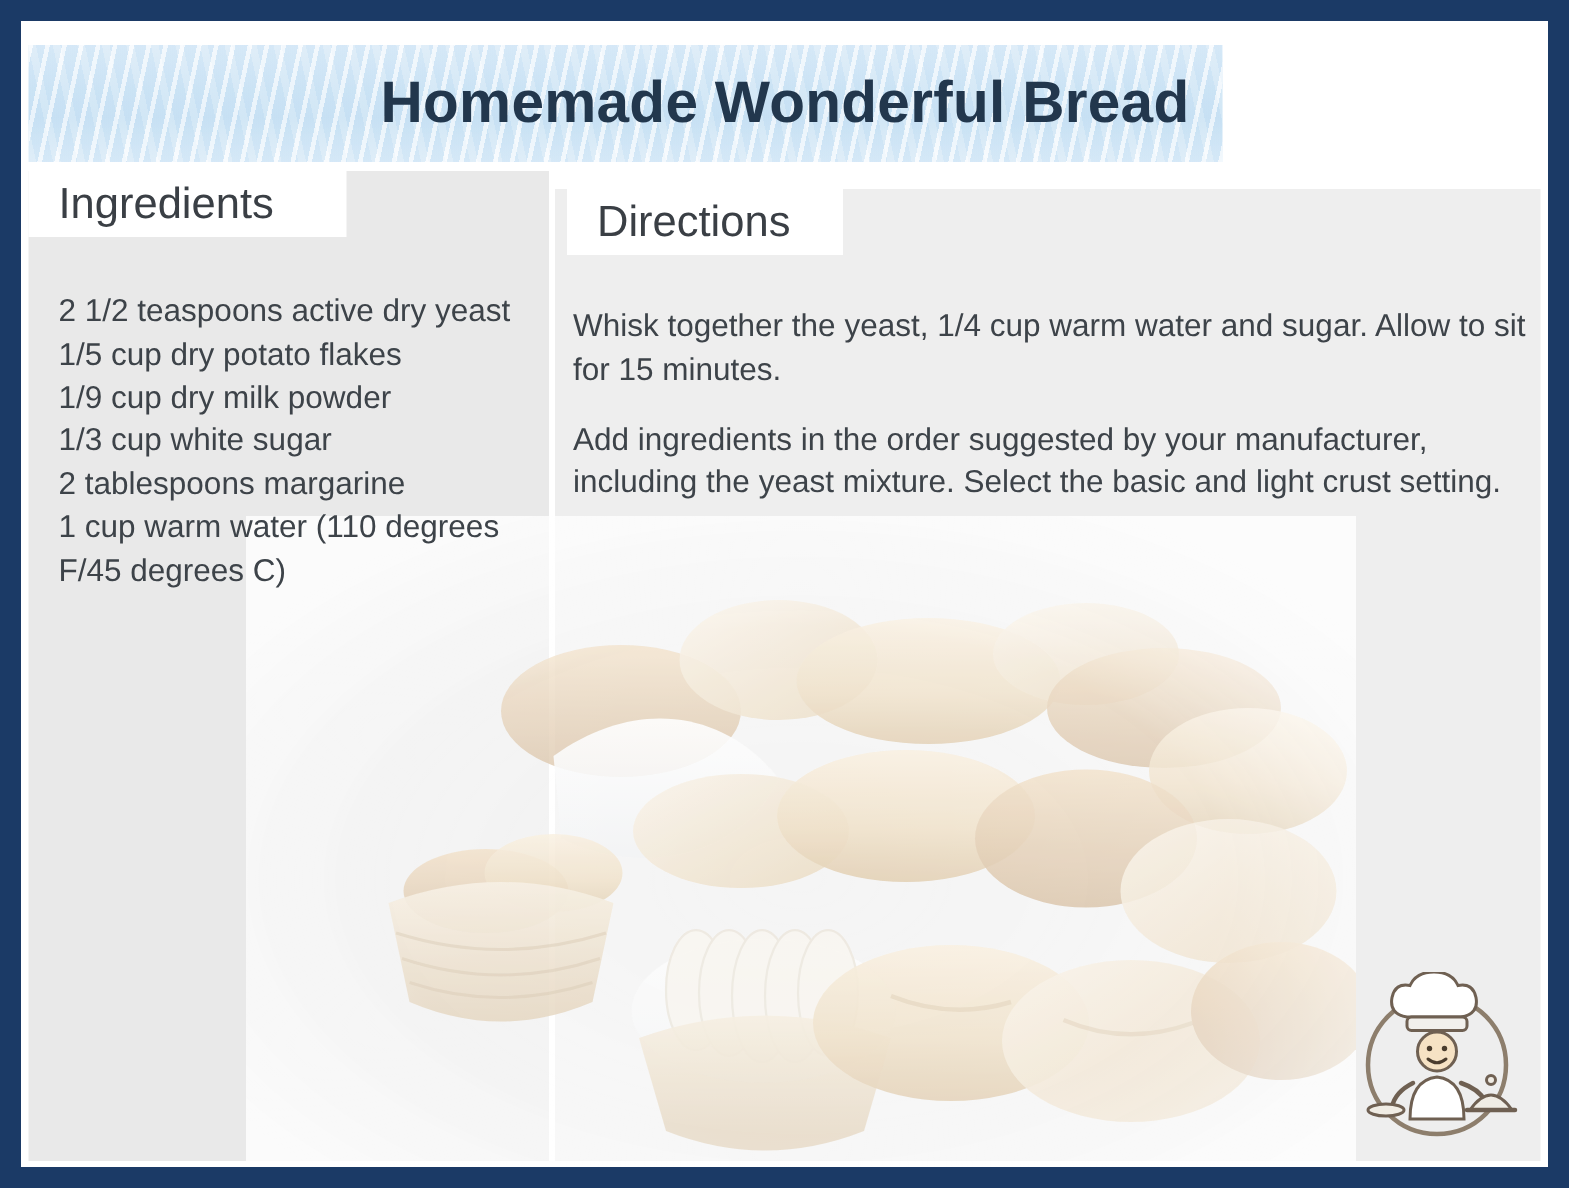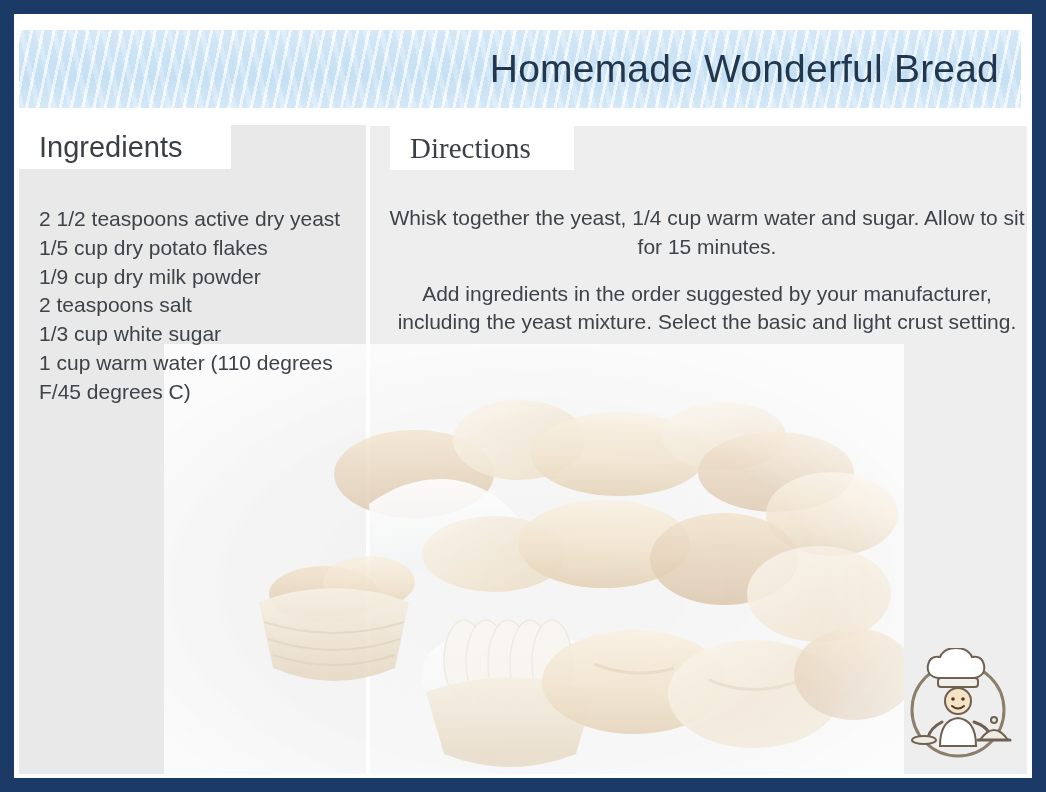--- a/index.html
+++ b/index.html
@@ -31,24 +31,25 @@
     bottom: 0;
     background: #ffffff;
     overflow: hidden;
   }
 
   
   .title-banner {
     position: absolute;
     left: 5px;
     top: 16px;
-    width: 1002px;
+    width: 796px;
     height: 78px;
     background: linear-gradient(180deg, #eaf3fb 0%, #d6e9f7 38%, #cfe5f5 62%, #e9f3fb 100%);
     overflow: hidden;
+    font-weight: bold;
   }
   .title-banner::before {
     content: "";
     position: absolute;
     left: 0; top: 0; right: 0; bottom: 0;
     background:
       repeating-linear-gradient(102deg, rgba(255,255,255,0.65) 0px, rgba(255,255,255,0.65) 3px, rgba(190,220,242,0.35) 3px, rgba(190,220,242,0.35) 11px),
       repeating-linear-gradient(78deg, rgba(255,255,255,0.30) 0px, rgba(255,255,255,0.30) 5px, rgba(176,212,238,0.22) 5px, rgba(176,212,238,0.22) 16px);
     opacity: 0.9;
   }
@@ -61,21 +62,21 @@
     color: #22374d;
     letter-spacing: 0.2px;
     white-space: nowrap;
     z-index: 2;
   }
 
   
   .col-left {
     position: absolute;
     left: 5px;
-    top: 111px;
+    top: 100px;
     width: 347px;
     bottom: 4px;
     background: #e9e9e9;
   }
   .col-right {
     position: absolute;
     left: 356px;
     top: 112px;
     right: 5px;
     bottom: 4px;
@@ -86,41 +87,40 @@
     position: absolute;
     top: 0;
     left: 0;
     background: #ffffff;
     padding: 6px 16px 5px 20px;
     font-size: 29px;
     color: #3a3f45;
     line-height: 1.15;
   }
   .tab.left { width: 176px; }
-  .tab.right { width: 148px; left: 20px; font-family: Liberation Serif, serif; }
+  .tab.right { width: 148px; left: 8px; }
 
   .body-text {
     position: absolute;
     font-size: 21px;
     line-height: 1.37;
     color: #3d4349;
     z-index: 3;
   }
   .ingredients-list {
     left: 20px;
     top: 80px;
     width: 330px;
   }
   .ingredients-list .line { white-space: pre-wrap; }
 
   .directions-body {
     left: 12px;
     top: 78px;
     width: 650px;
-    text-align: center;
   }
   .directions-body p {
     margin: 0 0 18px 0;
   }
   .directions-body p:last-child { margin-bottom: 0; }
 
   
   .photo {
     position: absolute;
     left: 150px;
@@ -150,22 +150,22 @@
     <div class="title-banner">
       <div class="title-text">Homemade Wonderful Bread</div>
     </div>
 
     <div class="col-left">
       <div class="tab left">Ingredients</div>
       <div class="body-text ingredients-list">
         <div class="line">2 1/2 teaspoons active dry yeast</div>
         <div class="line">1/5 cup dry potato flakes</div>
         <div class="line">1/9 cup dry milk powder</div>
-        <div class="line">2 teaspoons salt</div>
         <div class="line">1/3 cup white sugar</div>
+        <div class="line">2 tablespoons margarine</div>
         <div class="line">1 cup warm water (110 degrees F/45 degrees C)</div>
       </div>
     </div>
 
     <div class="col-right">
       <div class="tab right">Directions</div>
       <div class="body-text directions-body">
         <p>Whisk together the yeast, 1/4 cup warm water and sugar. Allow to sit for 15 minutes.</p>
         <p>Add ingredients in the order suggested by your manufacturer, including the yeast mixture. Select the basic and light crust setting.</p>
       </div>

